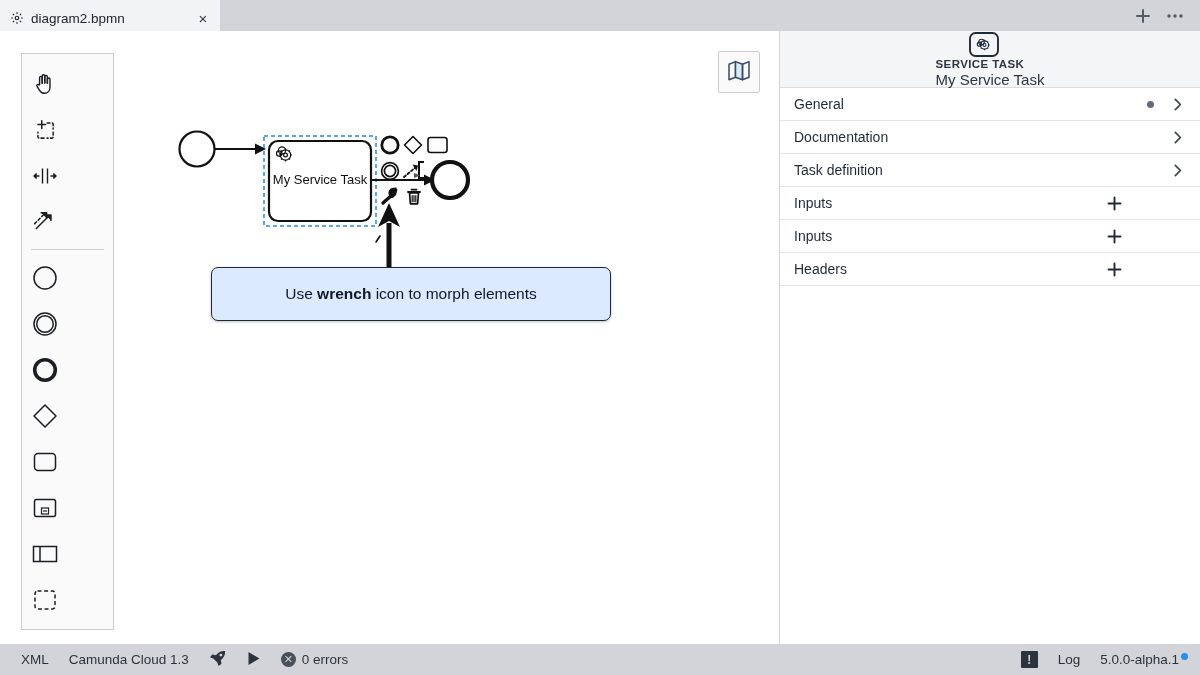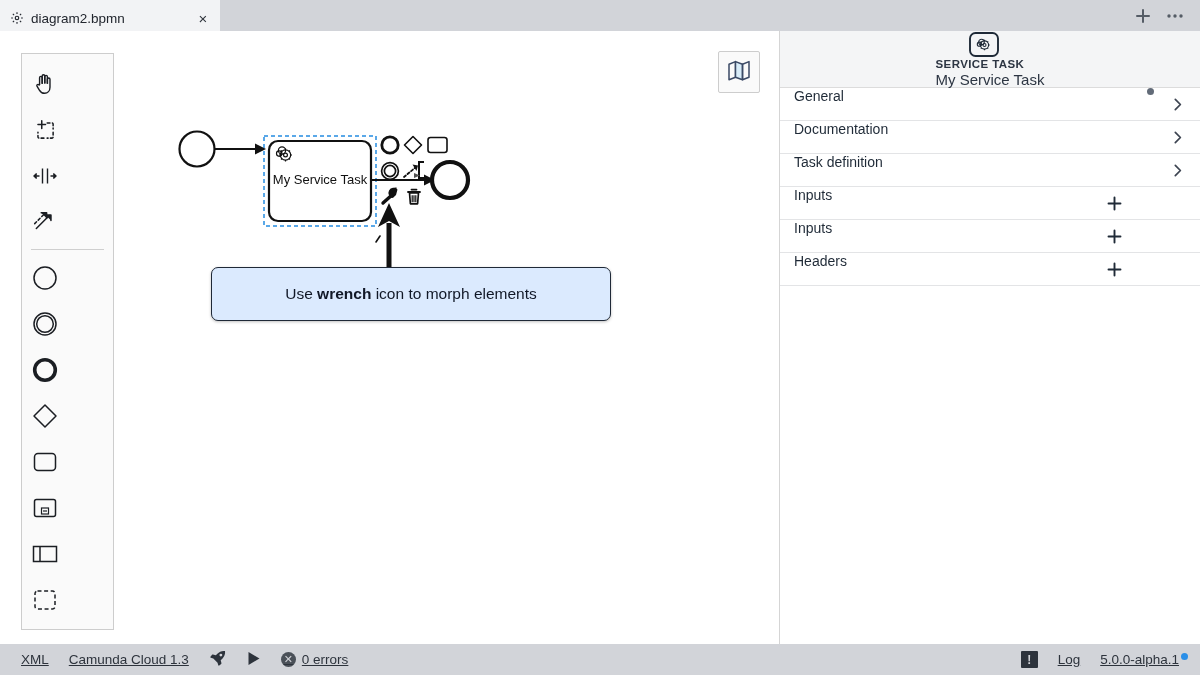--- a/index.html
+++ b/index.html
@@ -112,42 +112,42 @@
     display: flex; align-items: center; justify-content: center;
   }
   .props-header-text { display: flex; flex-direction: column; justify-content: center; gap: 1px; }
   .props-type {
     font-size: 11.5px; font-weight: bold; letter-spacing: 0.4px; color: #2d3643;
   }
   .props-name { font-size: 15px; color: #2d3643; }
 
   .prop-row {
     height: 33px;
-    display: flex; 
+    display: flex; align-items: center;
     padding: 0 14px 0 14px;
     border-bottom: 1px solid #e3e4e6;
     cursor: pointer;
     background: #fff;
   }
   .prop-row-label { flex: 1; font-size: 14px; color: #1f2a37; }
   .prop-dot { width: 7px; height: 7px; border-radius: 50%; background: #626b78; margin-right: 16px; flex: none; }
   .prop-chevron { width: 16px; display: flex; align-items: center; justify-content: center; color: #3d4451; flex: none; }
   .prop-plus {
     width: 16px; display: flex; align-items: center; justify-content: center;
     color: #1f2a37; font-size: 22px; line-height: 1; font-weight: 300;
     flex: none; margin-right: 64px; cursor: pointer;
   }
 
   
   .statusbar {
     position: absolute; left: 0; top: 644px;
     width: 1200px; height: 31px;
     background: #d2d4d9;
     display: flex; align-items: center;
-    font-size: 13.5px; color: #2d333c; text-decoration: underline;
+    font-size: 13.5px; color: #2d333c;
   }
   .sb-left { display: flex; align-items: center; padding-left: 11px; gap: 0; }
   .sb-item { padding: 0 10px; height: 31px; display: flex; align-items: center; gap: 6px; cursor: pointer; }
   .sb-right { margin-left: auto; display: flex; align-items: center; padding-right: 11px; }
   .sb-badge {
     width: 17px; height: 17px; background: #2d333c; color: #d2d4d9;
     display: flex; align-items: center; justify-content: center;
     font-size: 12px; font-weight: bold; line-height: 1; border-radius: 1px;
   }
   .err-icon {

